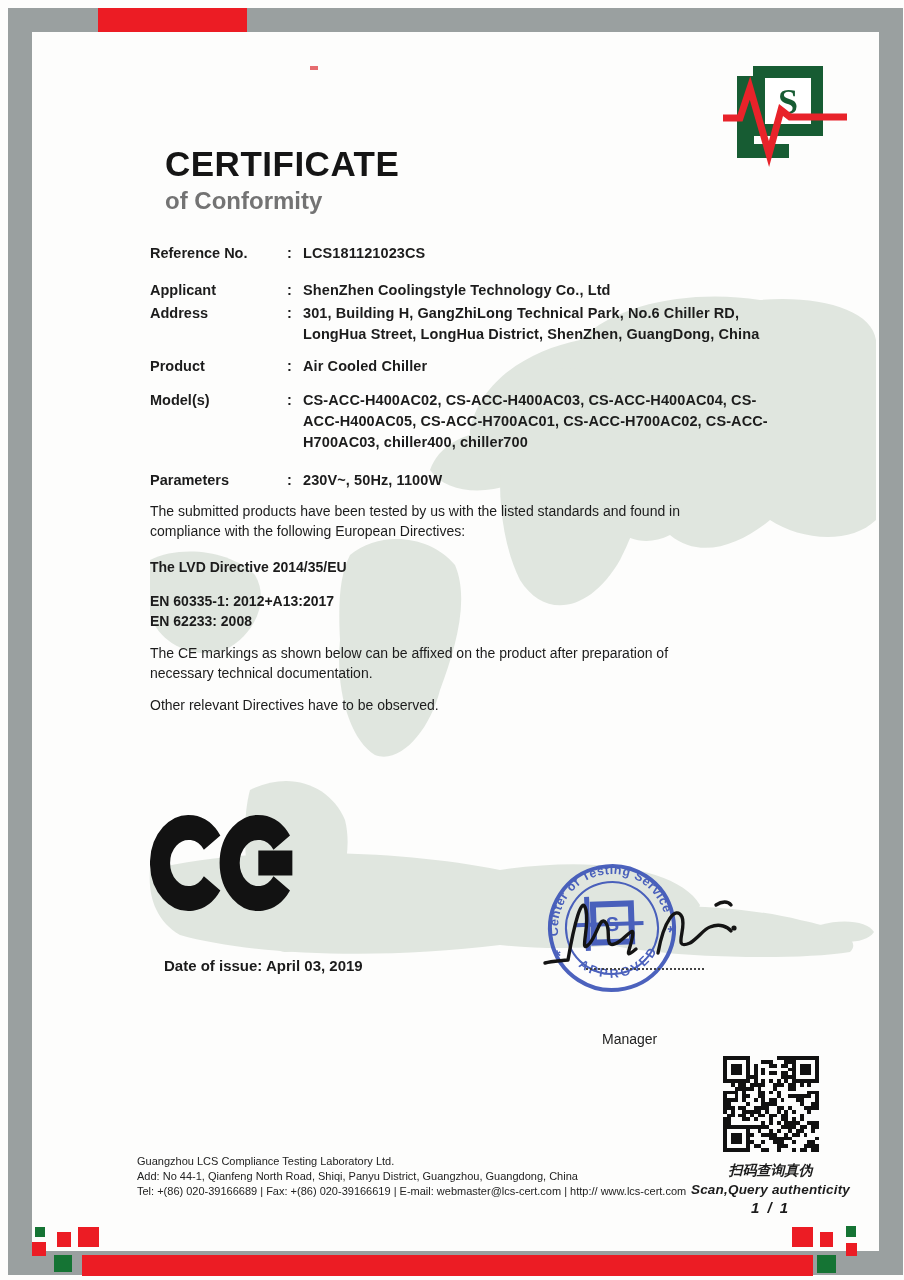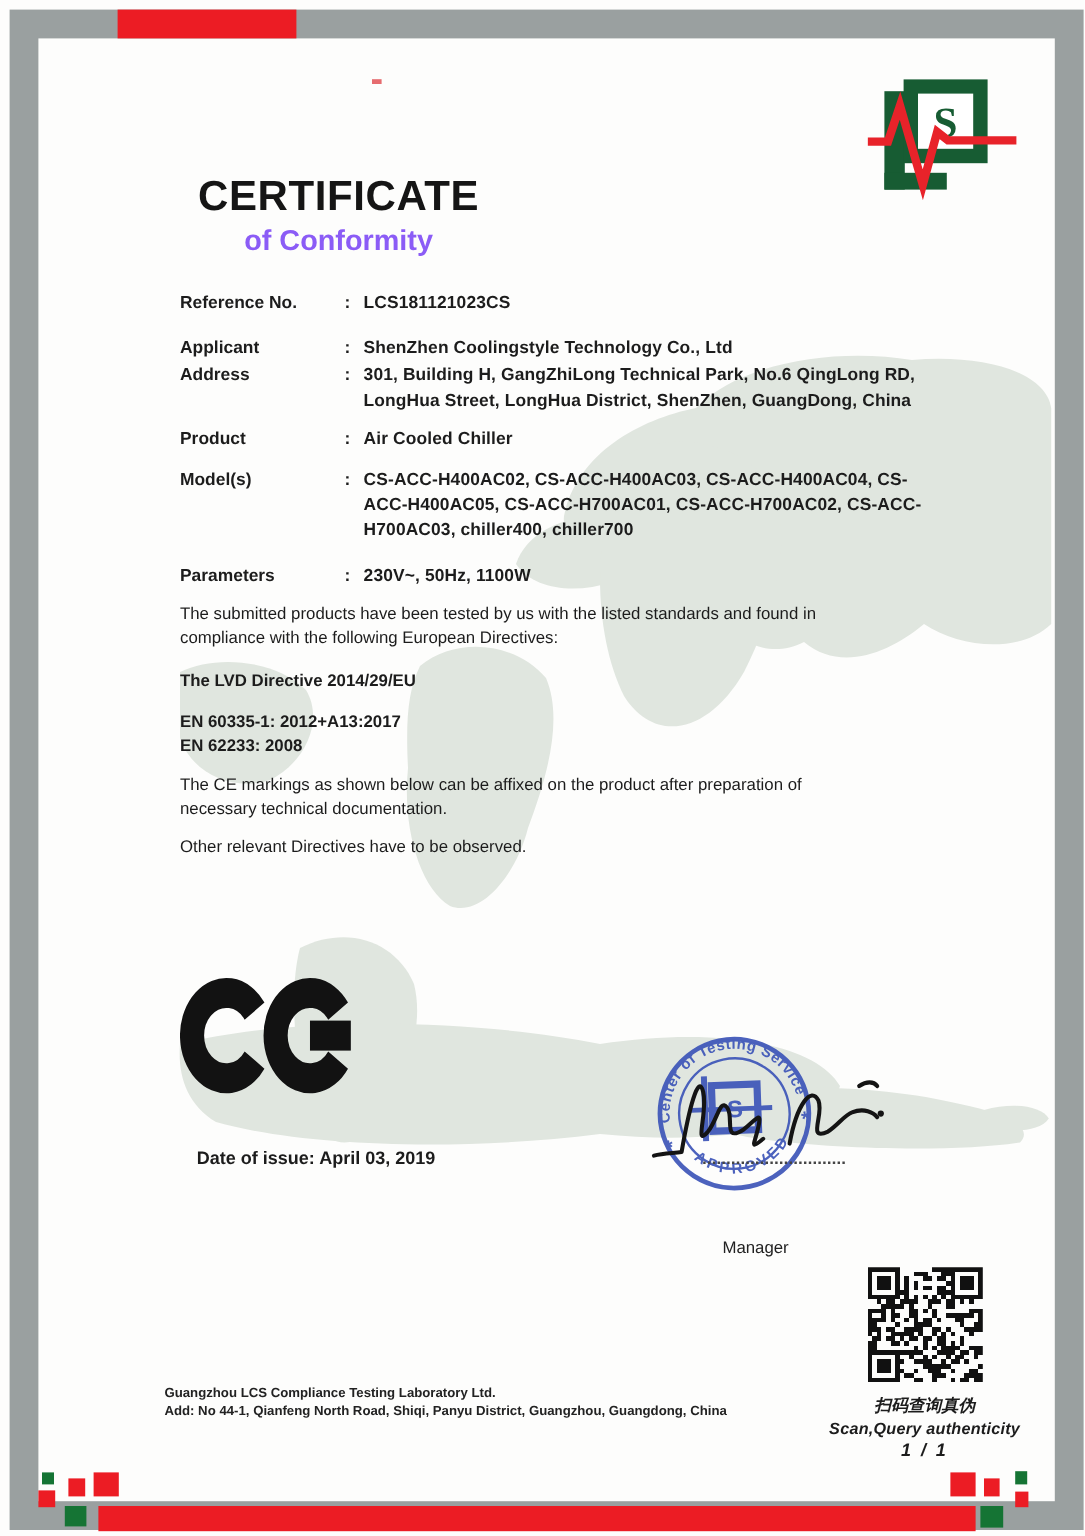--- a/index.html
+++ b/index.html
@@ -17,21 +17,21 @@
   .sq.red { background:#ec1c24; } .sq.green { background:#157434; }
   .speck { position:absolute; left:310px; top:66px; width:8px; height:4px; background:#e0474b; opacity:.8; }
 
   .map { position:absolute; left:0; top:0; z-index:1; }
   .content-layer { position:absolute; left:0; top:0; width:904px; height:1280px; z-index:2; }
 
   .logo { position:absolute; left:723px; top:66px; }
 
   .title-block { position:absolute; left:165px; top:144px; }
   .title-main { font-size:35px; font-weight:bold; letter-spacing:.5px; color:#151515; }
-  .title-sub  { font-size:24px; font-weight:bold; color:#8b5cf6; margin-top:3px;text-align:center; }
+  .title-sub  { font-size:24px; font-weight:bold; color:#737373; margin-top:3px; }
 
   .content { position:absolute; left:150px; top:243px; width:640px; }
   .field-row { display:grid; grid-template-columns:137px 16px 470px; font-size:14.5px; font-weight:bold; line-height:21px; }
   .field-row .val { letter-spacing:.1px; }
   .fr-ref{margin-bottom:16px} .fr-app{margin-bottom:2px} .fr-addr{margin-bottom:11px}
   .fr-prod{margin-bottom:13px} .fr-model{margin-bottom:17px} .fr-par{margin-bottom:0}
 
   .body-text p { font-size:14px; line-height:20px; max-width:585px; }
   .p-intro { margin-top:10px; }
   .p-directive { margin-top:16px; font-weight:bold; font-size:14.5px; }
@@ -47,21 +47,21 @@
   .signature { position:absolute; left:540px; top:865px; }
   .sig-dots { position:absolute; left:586px; top:968px; width:118px; border-bottom:2px dotted #444; }
   .manager { position:absolute; left:602px; top:1031px; font-size:14px; color:#222; }
 
   .qr-block { position:absolute; left:668px; top:1056px; width:205px; text-align:center;font-style:italic; }
   .qr-wrap { display:inline-block; }
   .qr-cap-cn { font-size:14px; font-weight:bold; margin-top:6px; }
   .qr-cap-en { font-size:13.5px; font-weight:bold; margin-top:2px; letter-spacing:.2px; }
   .qr-page { font-size:15px; font-weight:bold; letter-spacing:2px; margin-top:2px; }
 
-  .footer { position:absolute; left:137px; top:1154px; font-size:11px; line-height:15px; color:#222; width:560px;font-weight:bold; }
+  .footer { position:absolute; left:137px; top:1154px; font-size:11px; line-height:15px; color:#222; width:560px; }
 </style>
 </head>
 <body>
 
 <div class="page">
 
   <svg class="map" width="904" height="1280" viewBox="0 0 904 1280">
     <g fill="#e0e6df">
       <path d="M470,430 C480,380 530,350 580,340 C620,300 700,290 760,300 C820,295 872,310 876,340 L876,520 C850,545 800,540 770,520 C740,545 700,560 670,535 C630,555 600,520 580,495 C550,500 520,480 505,465 C485,462 468,450 470,430 Z"></path>
       <path d="M430,470 C440,440 480,425 510,435 C535,445 530,470 510,485 C480,495 445,492 430,470 Z"></path>
@@ -101,41 +101,41 @@
           <span class="val">LCS181121023CS</span>
       </div>
       <div class="field-row fr-app">
         <span>Applicant</span>
           <span>:</span>
           <span class="val">ShenZhen Coolingstyle Technology Co., Ltd</span>
       </div>
       <div class="field-row fr-addr">
         <span>Address</span>
           <span>:</span>
-          <span class="val">301, Building H, GangZhiLong Technical Park, No.6 QingLong RD, LongHua Street, LongHua District, ShenZhen, GuangDong, China</span>
+          <span class="val">301, Building H, GangZhiLong Technical Park, No.6 Chiller RD, LongHua Street, LongHua District, ShenZhen, GuangDong, China</span>
       </div>
       <div class="field-row fr-prod">
         <span>Product</span>
           <span>:</span>
           <span class="val">Air Cooled Chiller</span>
       </div>
       <div class="field-row fr-model">
         <span>Model(s)</span>
           <span>:</span>
           <span class="val">CS-ACC-H400AC02, CS-ACC-H400AC03, CS-ACC-H400AC04, CS-ACC-H400AC05, CS-ACC-H700AC01, CS-ACC-H700AC02, CS-ACC-H700AC03, chiller400, chiller700</span>
       </div>
       <div class="field-row fr-par">
         <span>Parameters</span>
           <span>:</span>
           <span class="val">230V~, 50Hz, 1100W</span>
       </div>
 
       <div class="body-text">
         <p class="p-intro">The submitted products have been tested by us with the listed standards and found in compliance with the following European Directives:</p>
-        <p class="p-directive">The LVD Directive 2014/29/EU</p>
+        <p class="p-directive">The LVD Directive 2014/35/EU</p>
         <p class="p-standards">
           <span>EN 60335-1: 2012+A13:2017</span><br>
           <span>EN 62233: 2008</span>
         </p>
         <p class="p-ce">The CE markings as shown below can be affixed on the product after preparation of necessary technical documentation.</p>
         <p class="p-other">Other relevant Directives have to be observed.</p>
       </div>
     </div>
 
     <svg class="ce-mark" width="147" height="100" viewBox="0 0 190 104" preserveAspectRatio="none">
@@ -513,20 +513,21 @@
             <rect x="24" y="24" width="1" height="1" fill="#111"></rect>
           </svg></div>
       <div class="qr-cap-cn">扫码查询真伪</div>
       <div class="qr-cap-en">Scan,Query authenticity</div>
       <div class="qr-page">1 / 1</div>
     </div>
 
     <div class="footer">
       <div>Guangzhou LCS Compliance Testing Laboratory Ltd.</div>
       <div>Add: No 44-1, Qianfeng North Road, Shiqi, Panyu District, Guangzhou, Guangdong, China</div>
+      <div>Tel: +(86) 020-39166689 | Fax: +(86) 020-39166619 | E-mail: webmaster@lcs-cert.com | http:// www.lcs-cert.com</div>
     </div>
 
     <div class="red-bottom-bar"></div>
     <div class="sq green" style="left:35px;top:1227px;width:10px;height:10px"></div>
     <div class="sq red" style="left:32px;top:1242px;width:14px;height:14px"></div>
     <div class="sq red" style="left:57px;top:1232px;width:14px;height:15px"></div>
     <div class="sq red" style="left:78px;top:1227px;width:21px;height:20px"></div>
     <div class="sq green" style="left:54px;top:1255px;width:18px;height:17px"></div>
     <div class="sq red" style="left:792px;top:1227px;width:21px;height:20px"></div>
     <div class="sq red" style="left:820px;top:1232px;width:13px;height:15px"></div>

